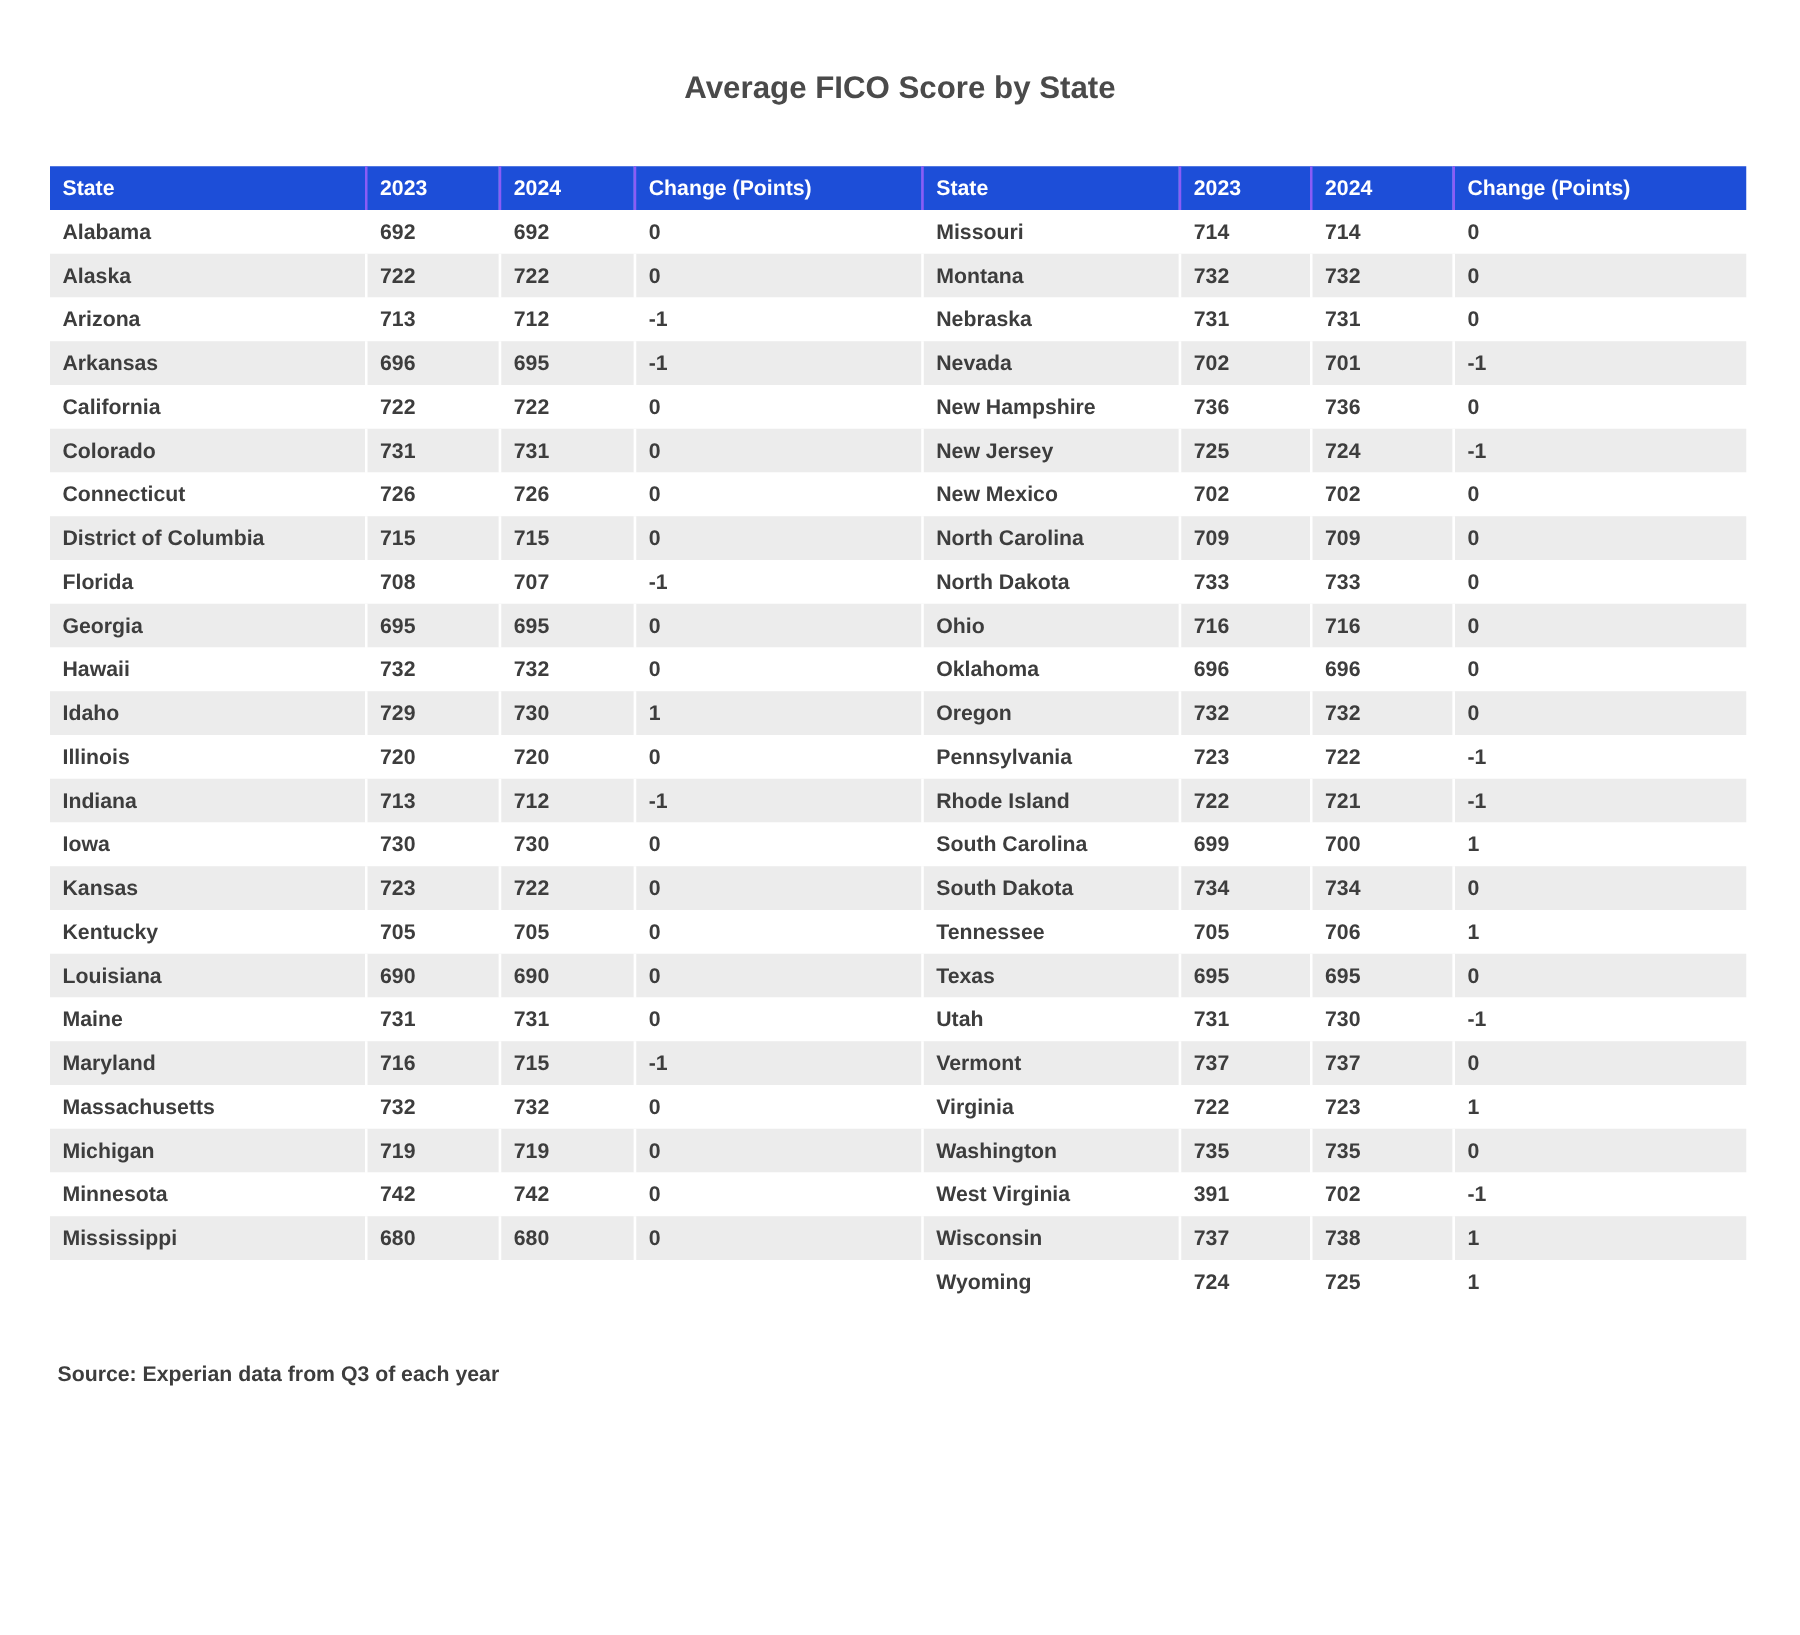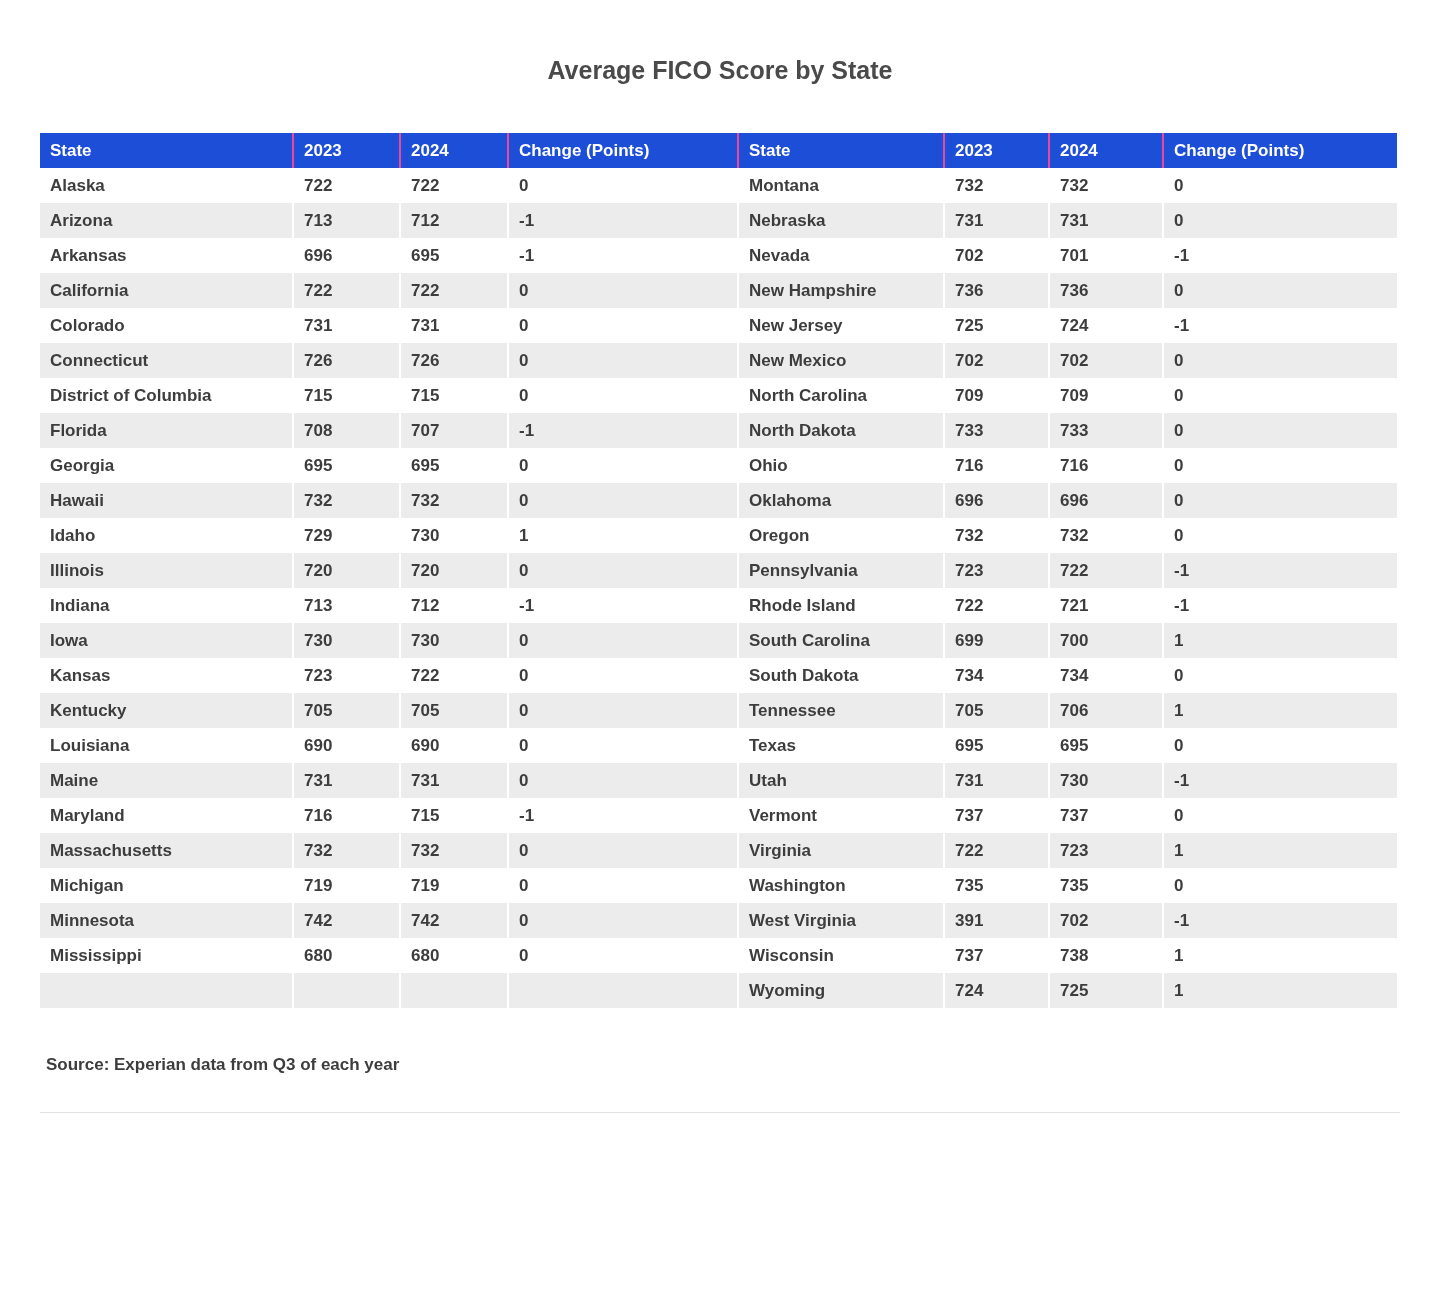--- a/index.html
+++ b/index.html
@@ -33,21 +33,21 @@
     background: #1d4ed8;
     color: #ffffff;
     font-weight: bold;
     text-align: left;
     height: 35px;
     padding: 0 4px 0 10px;
     vertical-align: middle;
     white-space: nowrap;
     overflow: hidden;
   }
-  table.fico th + th { border-left: 2px solid #ec4899; }
+  table.fico th + th { border-left: 2px solid #8b5cf6; }
   table.fico td {
     height: 35px;
     padding: 0 4px 0 10px;
     vertical-align: middle;
     color: #3d3d3d;
     font-weight: bold;
     white-space: nowrap;
     overflow: hidden;
     background: #ffffff;
   }
@@ -120,20 +120,30 @@
         <th>2024</th>
         <th>Change (Points)</th>
         <th>State</th>
         <th>2023</th>
         <th>2024</th>
         <th>Change (Points)</th>
       </tr>
     </thead>
     <tbody id="table-body">
         <tr>
+          <td>Alabama</td>
+          <td>692</td>
+          <td>692</td>
+          <td>0</td>
+          <td>Missouri</td>
+          <td>714</td>
+          <td>714</td>
+          <td>0</td>
+        </tr>
+        <tr>
           <td>Alaska</td>
           <td>722</td>
           <td>722</td>
           <td>0</td>
           <td>Montana</td>
           <td>732</td>
           <td>732</td>
           <td>0</td>
         </tr>
         <tr>

